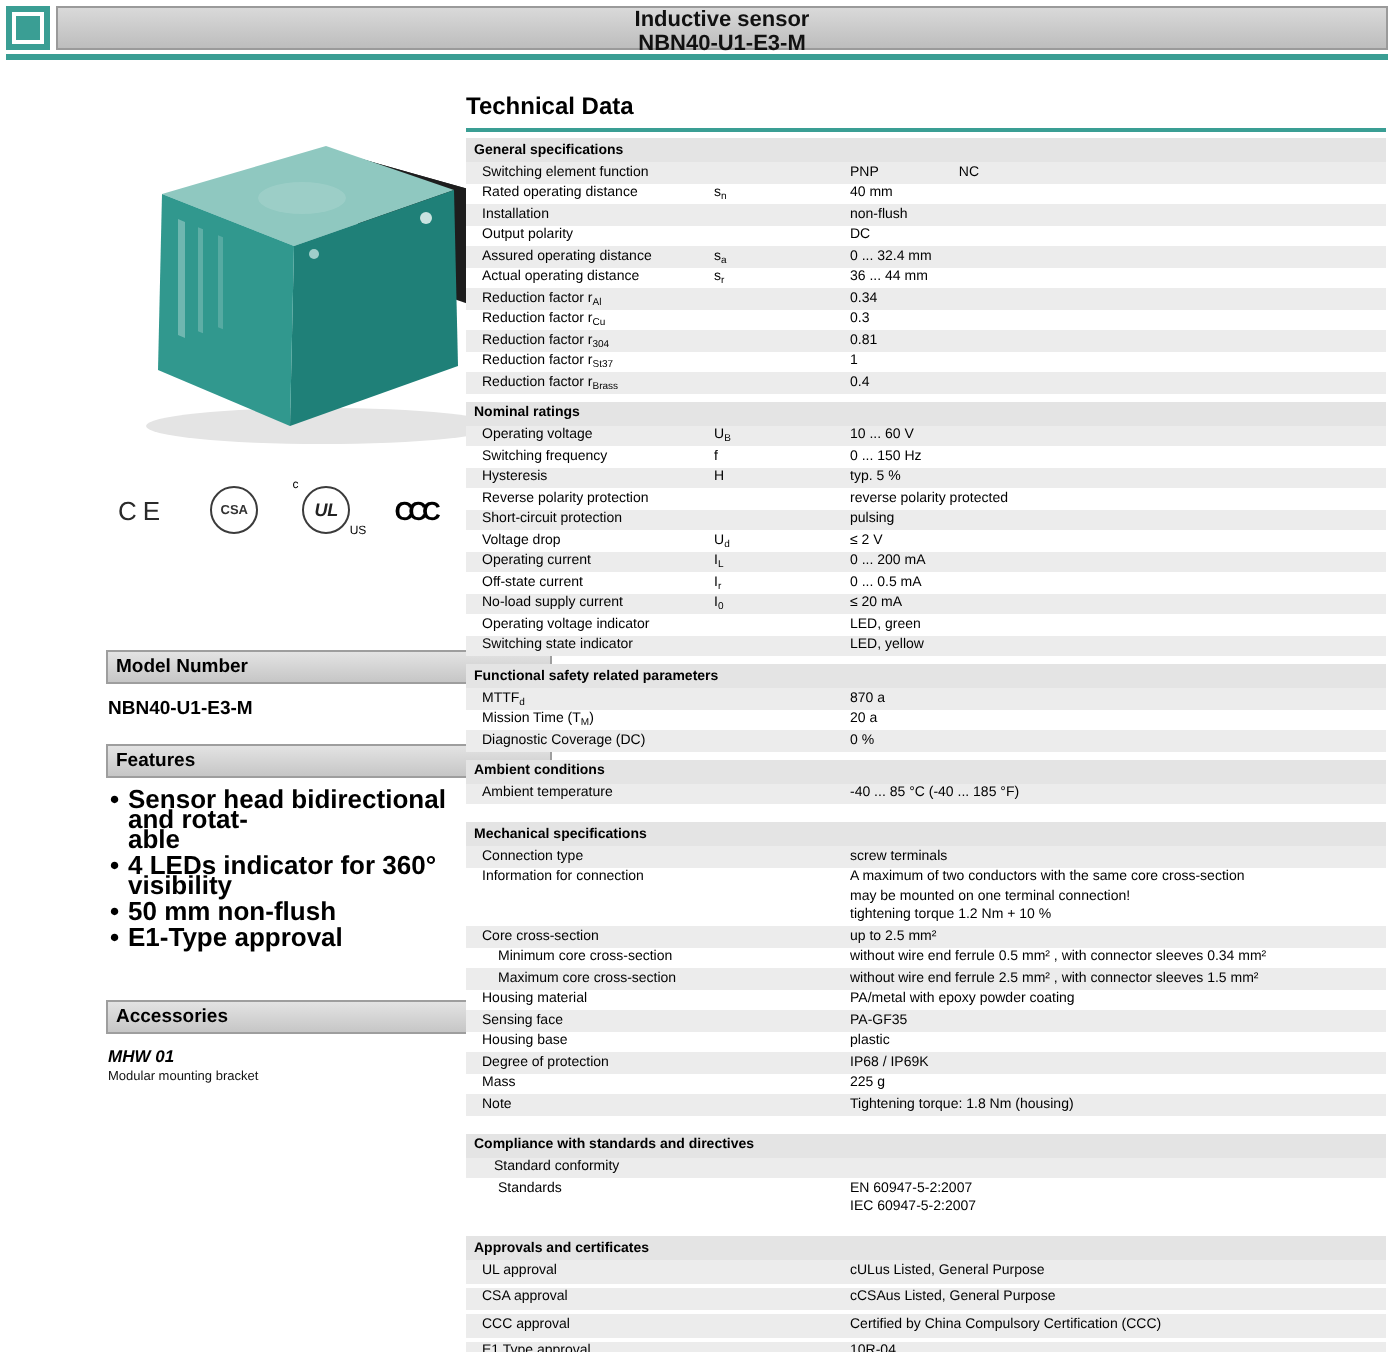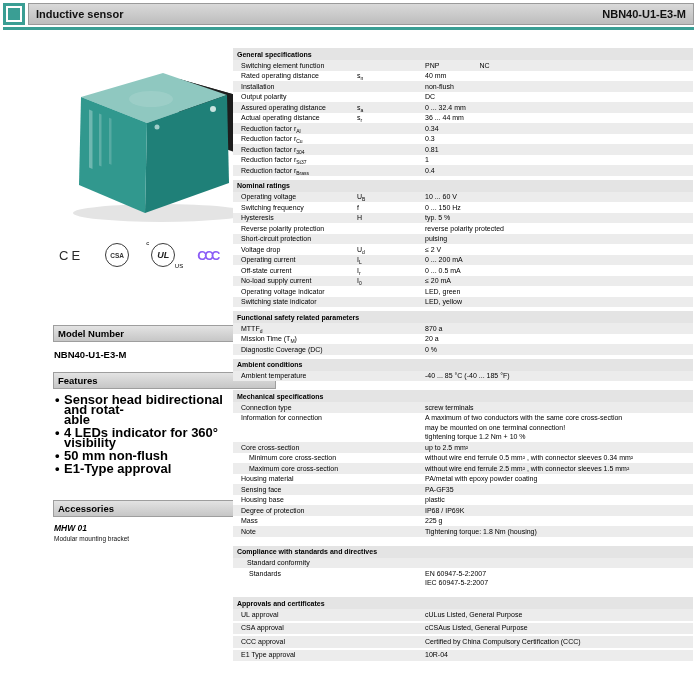--- a/index.html
+++ b/index.html
@@ -6,36 +6,36 @@
   :root { --accent:#3a9e94; }
   html,body { background:#ffffff; }
   body { width:697px; height:676px; font-family:"Liberation Sans", sans-serif; color:#000; }
   .page { position:relative; width:697px; height:676px; background:#fff; overflow:hidden; }
 
   
   .hdr-square { position:absolute; left:3px; top:3px; width:22px; height:22px; background:var(--accent); }
   .hdr-square::after { content:""; position:absolute; inset:3px; border:2px solid #fff; }
   .hdr-bar { position:absolute; left:28px; top:3px; right:3px; height:22px;
              background:linear-gradient(180deg,#d9d9d9,#bdbdbd); border:1px solid #9a9a9a;
-             display:flex; align-items:center; justify-content:space-between; padding:0 7px; }
+             display:flex; align-items:center; justify-content:space-between; padding:0 7px;flex-direction:column; }
   .hdr-title,.hdr-model { font-weight:bold; font-size:11px; color:#111; }
   .hdr-rule { position:absolute; left:3px; right:3px; top:27px; height:3px; background:var(--accent); }
 
   
   .leftcol { position:absolute; left:8px; top:33px; width:223px;margin-left:45px; }
   .figure { width:223px; height:196px; }
   .certs { display:flex; align-items:center; justify-content:space-between; padding:0 6px; margin-top:12px; height:28px; }
   .ce-mark { font-size:13px; letter-spacing:3px; color:#2a2a2a; }
   .mark-circle { position:relative; width:24px; height:24px; border:1.5px solid #3b3b3b; border-radius:50%;
                  display:flex; align-items:center; justify-content:center; }
   .csa-text { font-size:6.5px; font-weight:bold; color:#333; }
   .ul-text { font-size:9px; font-weight:bold; font-style:italic; color:#222; }
   .ul-c { position:absolute; left:-6px; top:-4px; font-size:6px; font-style:normal; font-weight:normal; }
   .ul-us { position:absolute; right:-9px; bottom:-3px; font-size:6px; font-style:normal; font-weight:normal; }
-  .ccc-mark { font-size:13px; font-weight:bold; letter-spacing:-2.5px; color:#8b5cf6; padding-right:3px; }
+  .ccc-mark { font-size:13px; font-weight:bold; letter-spacing:-2.5px; color:#000000; padding-right:3px; }
   .e1-mark { width:27px; height:17px; border:1.5px solid #3b3b3b; border-radius:4px;
              display:flex; align-items:center; justify-content:center; font-size:7.5px; letter-spacing:1px; }
 
   .lbar { height:17px; background:linear-gradient(180deg,#e3e3e3,#c6c6c6); border:1px solid #9e9e9e;
           font-weight:bold; font-size:9.5px; padding:2px 16px 0 4px; }
   .lbar.model { margin-top:56px; }
   .lbar.features { margin-top:12px; }
   .lbar.accessories { margin-top:26px; }
   .model-val { margin:7px 0 0 1px; font-weight:bold; font-size:9.5px; }
   ul.features { list-style:none; margin:6px 0 0 1px; width:178px; }
@@ -119,20 +119,21 @@
       </ul>
 
     <div class="lbar accessories">Accessories</div>
     <div>
         <div class="acc-name">MHW 01</div>
         <div class="acc-desc">Modular mounting bracket</div>
       </div>
   </div>
 
   <div class="rightcol">
+    <div class="tech-title">Technical Data</div>
     <div>
         <div class="sec-title first">General specifications</div>
         <div class="trow shade">
           <div class="c-label">Switching element function</div>
           <div class="c-sym"></div>
           <div class="c-val">PNP<span class="val2">NC</span></div>
         </div>
         <div class="trow">
           <div class="c-label">Rated operating distance</div>
           <div class="c-sym">s<sub>n</sub></div>

